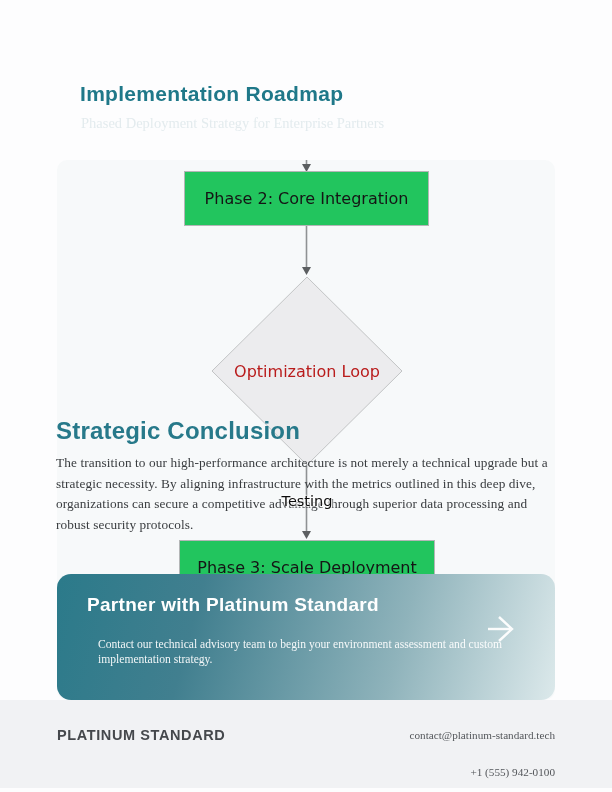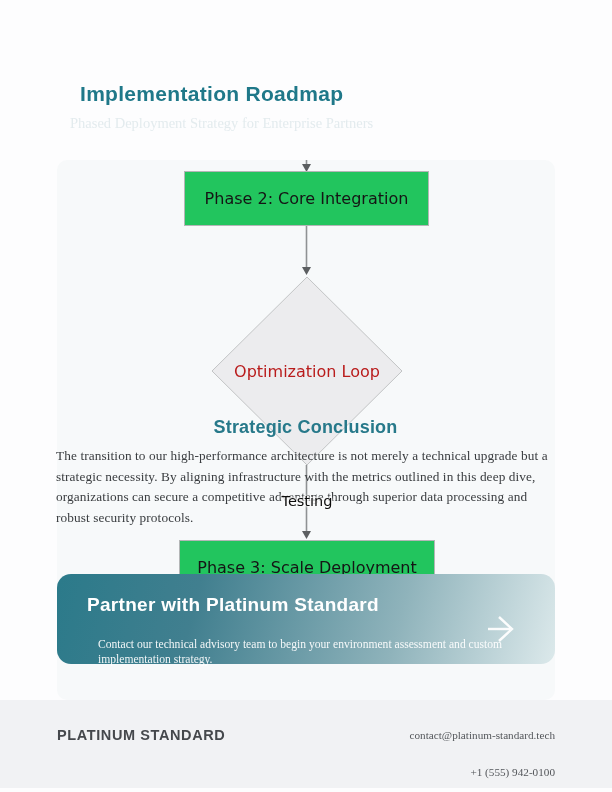--- a/index.html
+++ b/index.html
@@ -6,21 +6,21 @@
   .page{
     position:relative;width:612px;height:792px;overflow:hidden;
     background:#fdfdfe;font-family:"Liberation Sans",sans-serif;
   }
   
   .page-title{
     position:absolute;left:80px;top:82px;margin:0;
     font-size:21px;font-weight:bold;letter-spacing:.3px;color:#1f7889;
   }
   .page-subtitle{
-    position:absolute;left:70px;top:115px;
+    position:absolute;left:81px;top:115px;
     font-family:"Liberation Serif",serif;font-size:14.5px;color:#e3ebee;
   }
   
   .flow-panel{
     position:absolute;left:57px;top:160px;width:498px;height:540px;
     background:#f7f9fa;border-radius:10px;z-index:1;
   }
   .flow-svg{position:absolute;left:0;top:0;width:612px;height:792px;z-index:2;pointer-events:none;}
   .flow-node{
     position:absolute;display:flex;align-items:center;justify-content:center;
@@ -34,29 +34,29 @@
     font-family:"DejaVu Sans",sans-serif;font-size:16px;color:#b91c1c;z-index:2;
   }
   .edge-label{
     position:absolute;left:247px;top:493px;width:120px;text-align:center;
     font-family:"DejaVu Sans",sans-serif;font-size:14.5px;color:#0c0c0c;z-index:4;
     text-shadow:0 0 2px #fff,0 0 3px #fff,1px 1px 2px #fff,-1px -1px 2px #fff;
   }
   
   .conclusion{position:absolute;left:56px;top:417px;width:499px;z-index:3;}
   .conclusion h2{
-    margin:0 0 8px 0;font-size:18px;font-weight:bold;color:#27798a;letter-spacing:.2px;text-align:center;
+    margin:0 0 8px 0;font-size:24px;font-weight:bold;color:#27798a;letter-spacing:.2px;
   }
   .conclusion p{
     margin:0;font-family:"Liberation Serif",serif;font-size:13.3px;line-height:1.55;
     color:#393c3f;letter-spacing:.1px;
   }
   
   .cta-banner{
-    position:absolute;left:57px;top:574px;width:498px;height:90px;border-radius:14px;
+    position:absolute;left:57px;top:574px;width:498px;height:126px;border-radius:14px;
     background:linear-gradient(105deg,#2b7a8a 0%,#417f8f 28%,#8fb3bb 68%,#dce9eb 100%);
     z-index:5;cursor:pointer;
   }
   .cta-heading{
     position:absolute;left:30px;top:20px;margin:0;
     font-size:19px;font-weight:bold;color:#ffffff;letter-spacing:.3px;
   }
   .cta-body{
     position:absolute;left:30px;top:52px;width:408px;margin:11px;
     font-family:"Liberation Serif",serif;font-size:11.6px;line-height:1.3;

